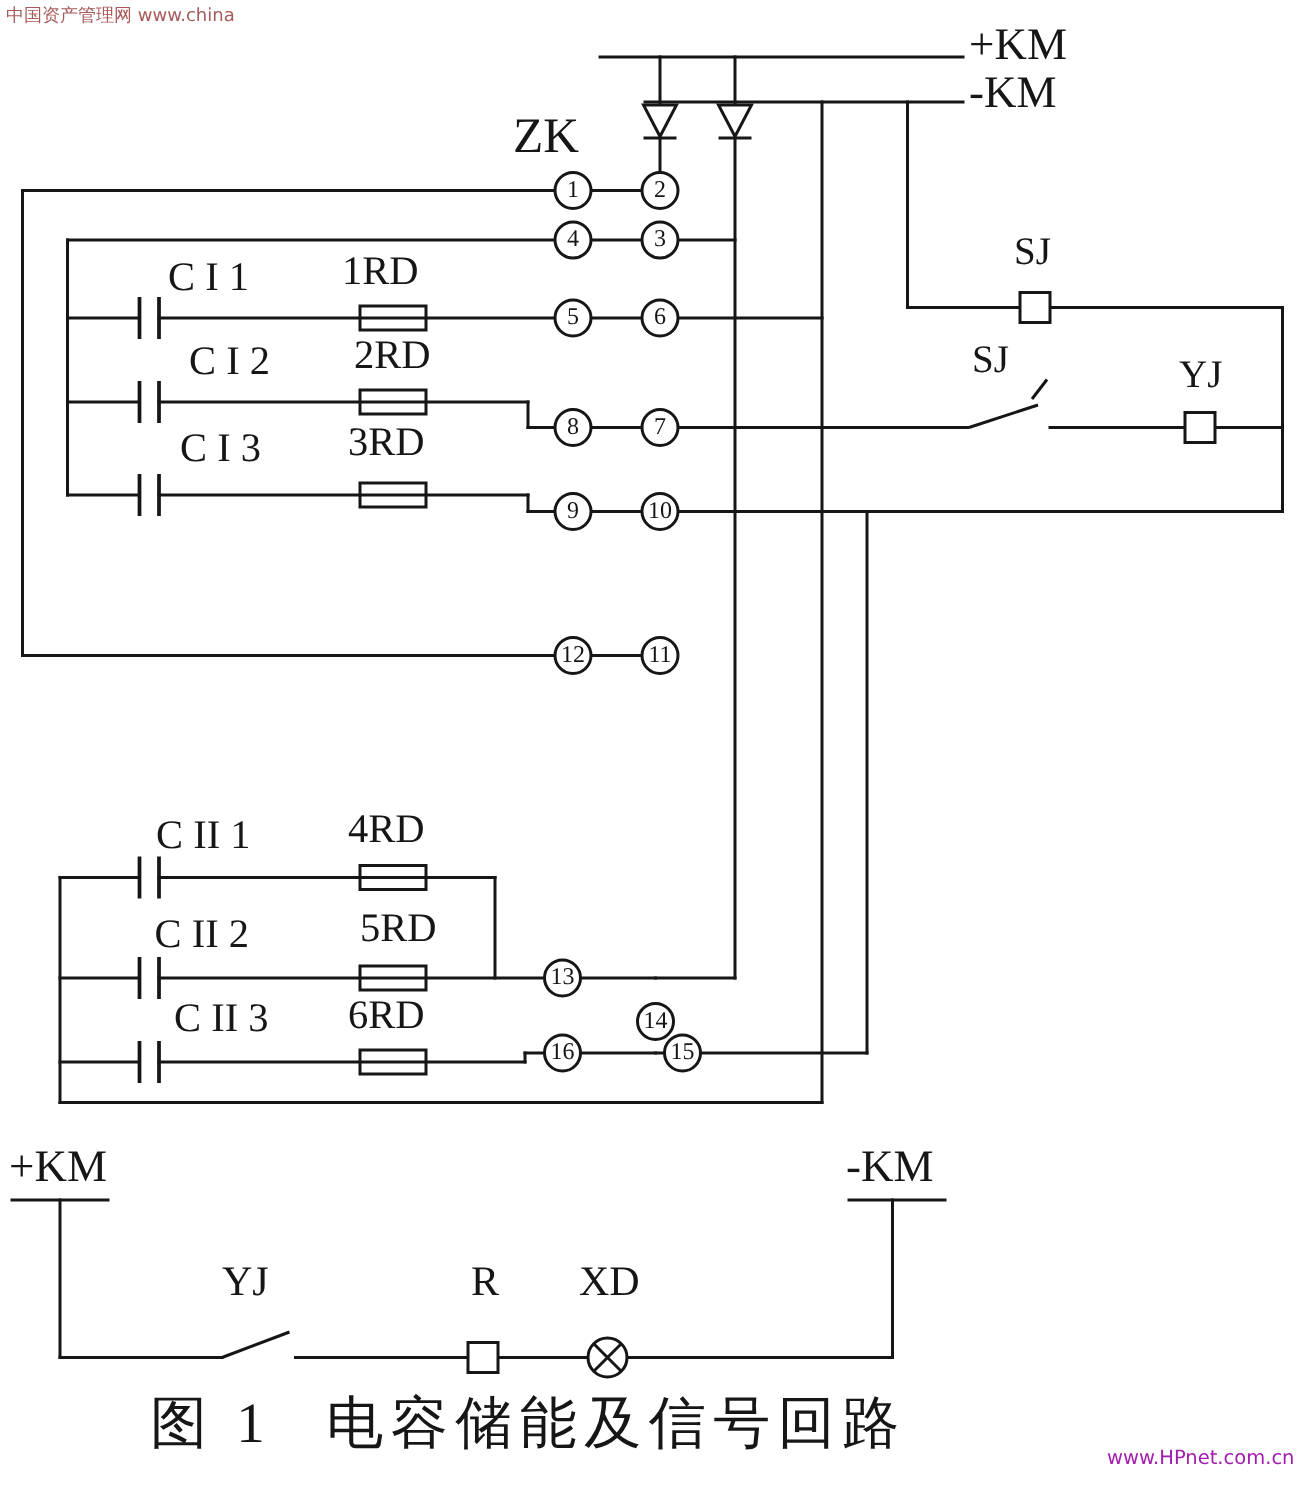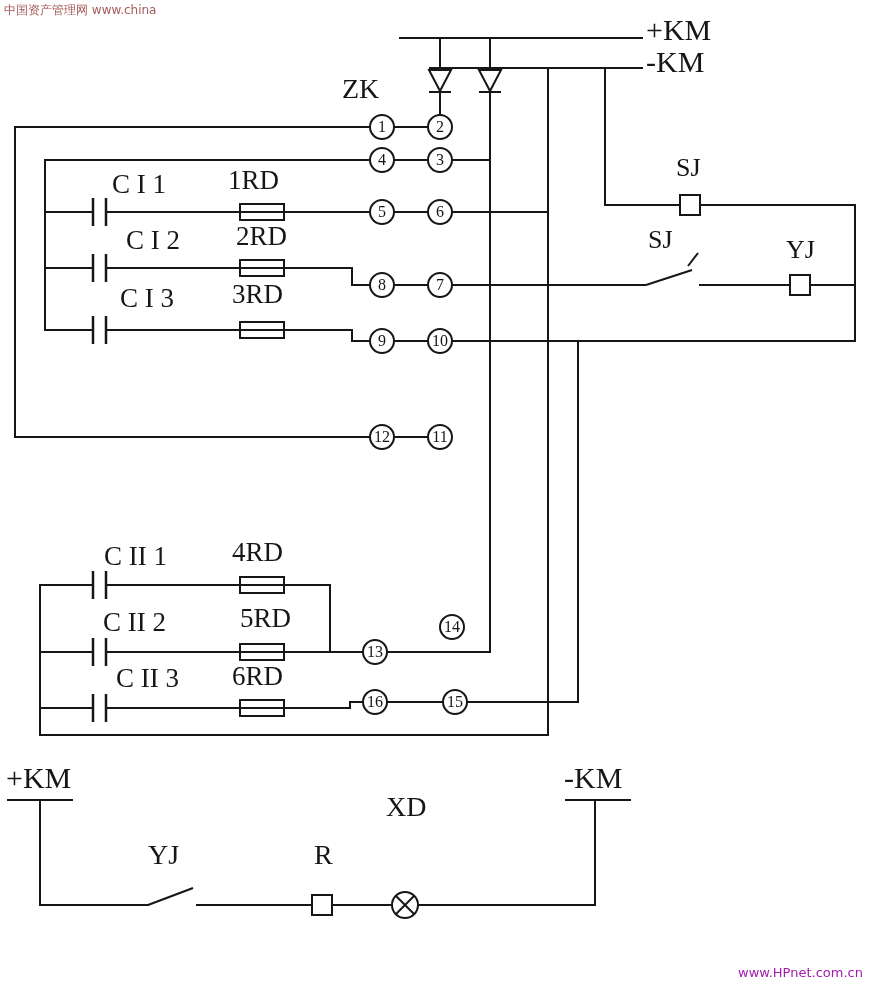--- a/index.html
+++ b/index.html
@@ -161,21 +161,21 @@
       <line x1="414" y1="896" x2="396" y2="914"></line>
     </g>
   </svg>
 
   <div class="lbl wm" style="left:4px;top:4px;font-size:12px;color:#a65a5a;">中国资产管理网 www.china</div>
   <div class="lbl wm" style="left:738px;top:966px;font-size:13px;color:#a21caf;">www.HPnet.com.cn</div>
 
   <div class="lbl" style="left:646px;top:14px;font-size:30px;">+KM</div>
   <div class="lbl" style="left:646px;top:46px;font-size:30px;">-KM</div>
 
-  <div class="lbl" style="left:342px;top:74px;font-size:28px;">ZK</div>
+  <div class="lbl" style="left:342px;top:74px;font-size:33px;">ZK</div>
 
   <div class="lbl" style="left:112px;top:170px;font-size:27px;">C I 1</div>
   <div class="lbl" style="left:228px;top:166px;font-size:27px;">1RD</div>
   <div class="lbl" style="left:126px;top:226px;font-size:27px;">C I 2</div>
   <div class="lbl" style="left:236px;top:222px;font-size:27px;">2RD</div>
   <div class="lbl" style="left:120px;top:284px;font-size:27px;">C I 3</div>
   <div class="lbl" style="left:232px;top:280px;font-size:27px;">3RD</div>
 
   <div class="lbl" style="left:104px;top:542px;font-size:27px;">C II 1</div>
   <div class="lbl" style="left:232px;top:538px;font-size:27px;">4RD</div>
@@ -185,33 +185,36 @@
   <div class="lbl" style="left:232px;top:662px;font-size:27px;">6RD</div>
 
   <div class="lbl" style="left:676px;top:154px;font-size:26px;">SJ</div>
   <div class="lbl" style="left:648px;top:226px;font-size:26px;">SJ</div>
   <div class="lbl" style="left:786px;top:236px;font-size:26px;">YJ</div>
 
   <div class="lbl" style="left:6px;top:762px;font-size:30px;">+KM</div>
   <div class="lbl" style="left:564px;top:762px;font-size:30px;">-KM</div>
   <div class="lbl" style="left:148px;top:840px;font-size:28px;">YJ</div>
   <div class="lbl" style="left:314px;top:840px;font-size:28px;">R</div>
-  <div class="lbl" style="left:386px;top:792px;font-size:28px;font-family:Liberation Serif, serif;">XD</div>
-
+  <div class="lbl" style="left:386px;top:840px;font-size:28px;font-family:Liberation Serif, serif;">XD</div>
+
+  <div class="lbl" style="left:100px;top:930px;font-size:38px;letter-spacing:5px;">
+    <span>图 1</span><span class="title-gap">电容储能及信号回路</span>
+  </div>
 
   <div class="term" style="left:369px;top:114px;">1</div>
   <div class="term" style="left:427px;top:114px;">2</div>
   <div class="term" style="left:369px;top:147px;">4</div>
   <div class="term" style="left:427px;top:147px;">3</div>
   <div class="term" style="left:369px;top:199px;">5</div>
   <div class="term" style="left:427px;top:199px;">6</div>
   <div class="term" style="left:369px;top:272px;">8</div>
   <div class="term" style="left:427px;top:272px;">7</div>
   <div class="term" style="left:369px;top:328px;">9</div>
   <div class="term" style="left:427px;top:328px;">10</div>
   <div class="term" style="left:369px;top:424px;">12</div>
   <div class="term" style="left:427px;top:424px;">11</div>
   <div class="term" style="left:362px;top:639px;">13</div>
-  <div class="term" style="left:424px;top:614px;margin-left:15px;">14</div>
+  <div class="term" style="left:424px;top:668px;">14</div>
   <div class="term" style="left:362px;top:689px;">16</div>
   <div class="term" style="left:424px;top:689px;margin-left:18px;">15</div>
 
 </div>
 
 </body></html>

